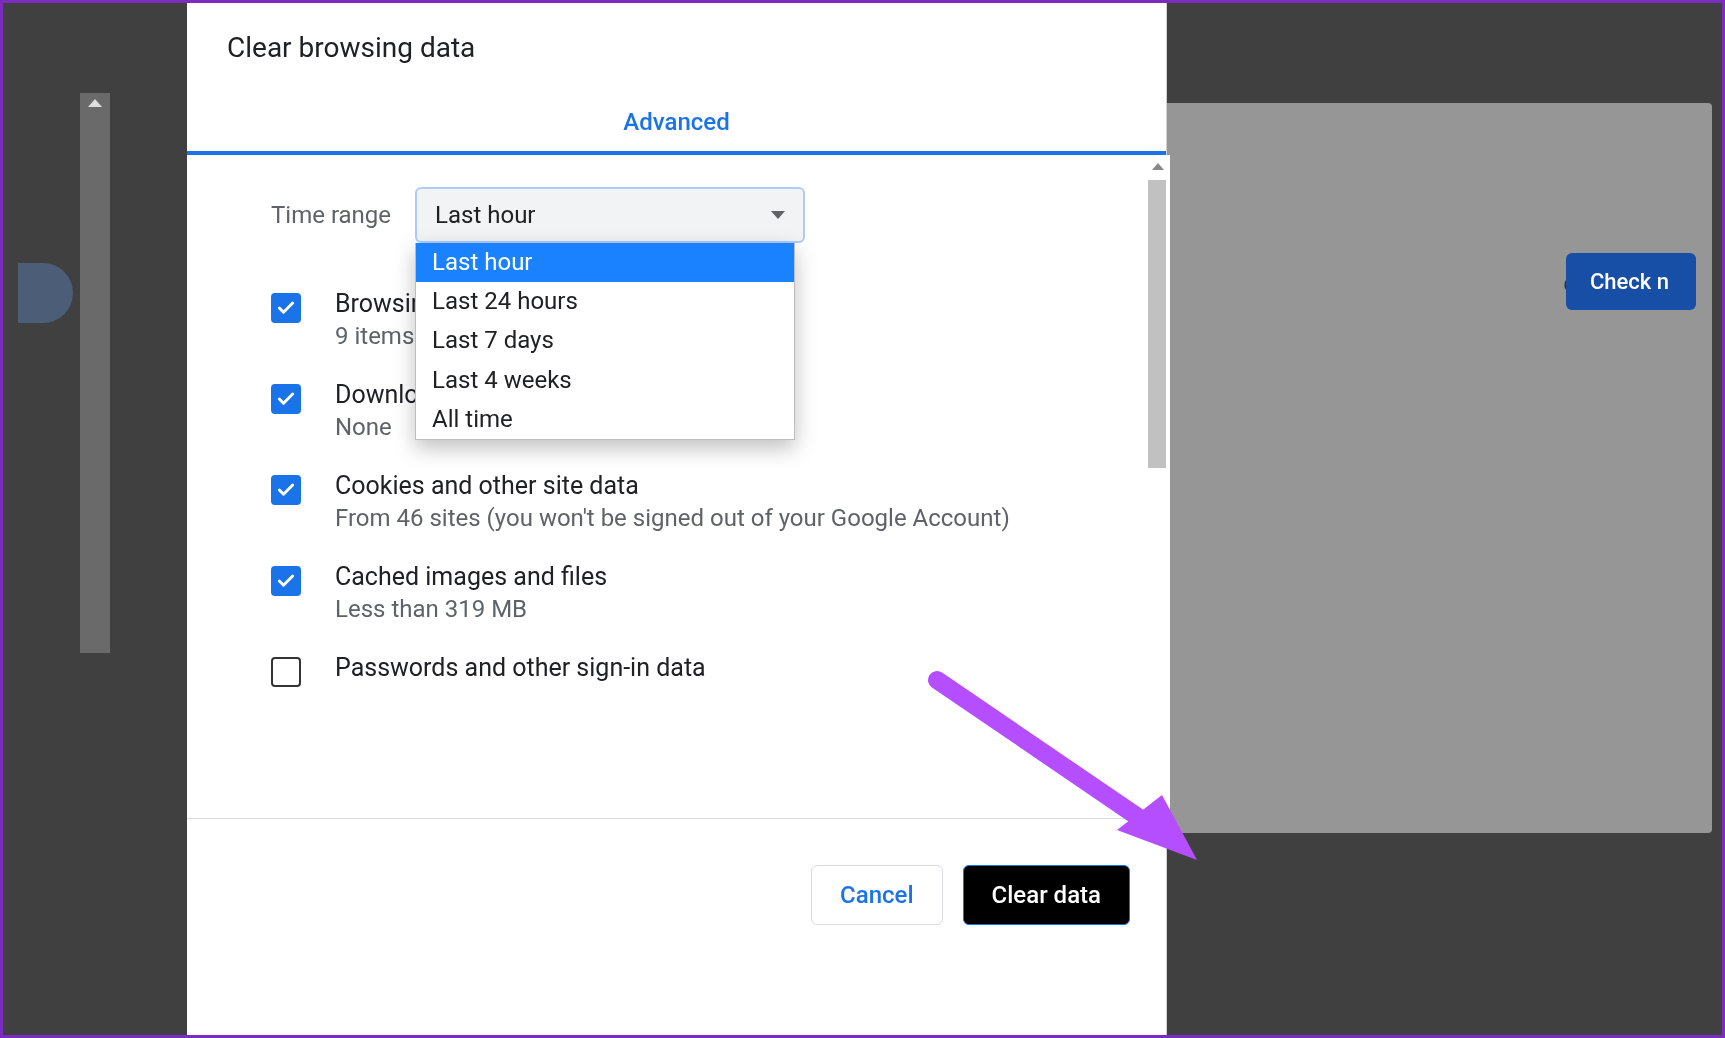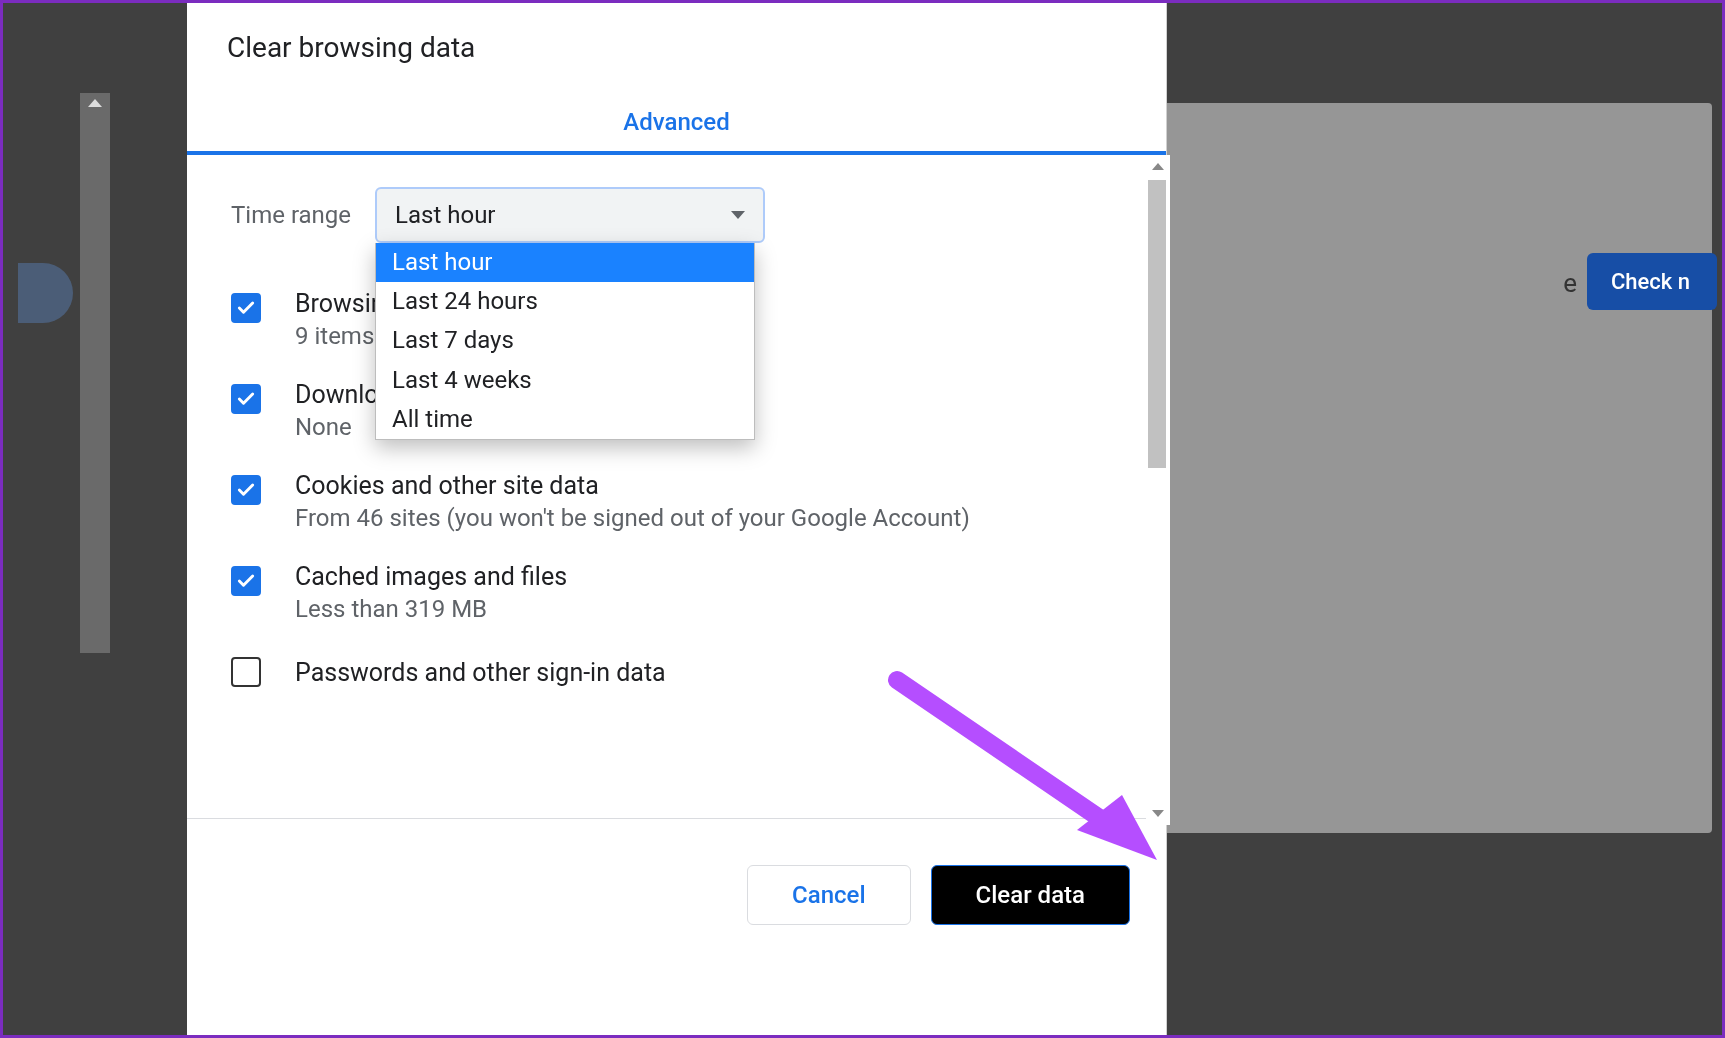--- a/index.html
+++ b/index.html
@@ -32,21 +32,21 @@
   .bg-pill {
     position: absolute;
     left: 15px; top: 260px;
     width: 55px; height: 60px;
     background: #4b5d77;
     border-top-right-radius: 30px;
     border-bottom-right-radius: 30px;
   }
   .bg-button {
     position: absolute;
-    right: 5px; top: 250px;
+    right: 26px; top: 250px;
     background: #174ea6;
     color: #fff;
     font-size: 22px;
     font-weight: 500;
     padding: 16px 24px;
     border-radius: 6px;
     white-space: nowrap;
     overflow: hidden;
     width: 130px;
   }
@@ -101,20 +101,21 @@
     position: absolute;
     left: 0; right: 0; bottom: -1px;
     height: 4px;
     background: #1a73e8;
   }
 
   .body-area {
     position: relative;
     flex: 1;
     padding: 0 30px 0 40px;
+    margin-left: 40px;
   }
 
   .time-row {
     display: flex; align-items: center;
     gap: 24px;
     margin-top: 32px;
     margin-left: 4px;
   }
   .time-label { font-size: 24px; color: #5f6368; }
   .dropdown {
@@ -217,21 +218,21 @@
 
   .footer {
     height: 220px;
     border-top: 1px solid #dadce0;
     display: flex; align-items: flex-start; justify-content: flex-end;
     gap: 20px;
     padding: 46px 36px 0 0;
   }
   .btn {
     height: 60px;
-    padding: 0 44px;
+    padding: 0 28px;
     border-radius: 6px;
     font-size: 24px;
     display: flex; align-items: center; justify-content: center;
     cursor: pointer;
   }
   .btn-cancel {
     background: #fff; border: 1px solid #dadce0; color: #1a73e8; font-weight: 500;
   }
   .btn-primary {
     background: #000000; border: 1px solid #1a73e8; color: #fff; font-weight: 500;
@@ -329,21 +330,21 @@
           <svg viewBox="0 0 24 24">
               <path d="M4 12l5 5L20 6" stroke="#fff" stroke-width="3.5" fill="none" stroke-linecap="round" stroke-linejoin="round"></path>
             </svg>
         </div>
         <div class="check-texts">
           <div class="t1">Cached images and files</div>
           <div class="t2">Less than 319 MB</div>
         </div>
       </div>
 
-      <div class="check-item" style="margin-bottom:0;align-items:flex-end;">
+      <div class="check-item" style="margin-bottom:0;">
         <div class="checkbox"></div>
         <div class="check-texts">
           <div class="t1">Passwords and other sign-in data</div>
         </div>
       </div>
     </div>
 
     <svg class="arrow-annot" viewBox="0 0 300 200">
       <defs></defs>
       <path d="M20 10 L240 160" stroke="#b54eff" stroke-width="18" stroke-linecap="round"></path>

